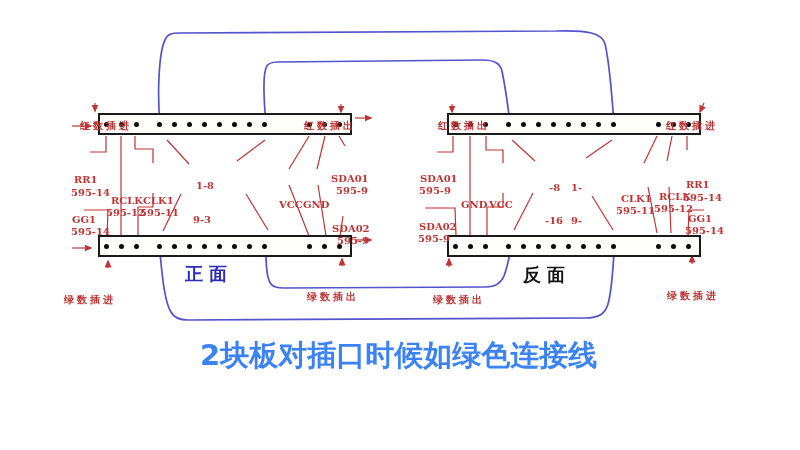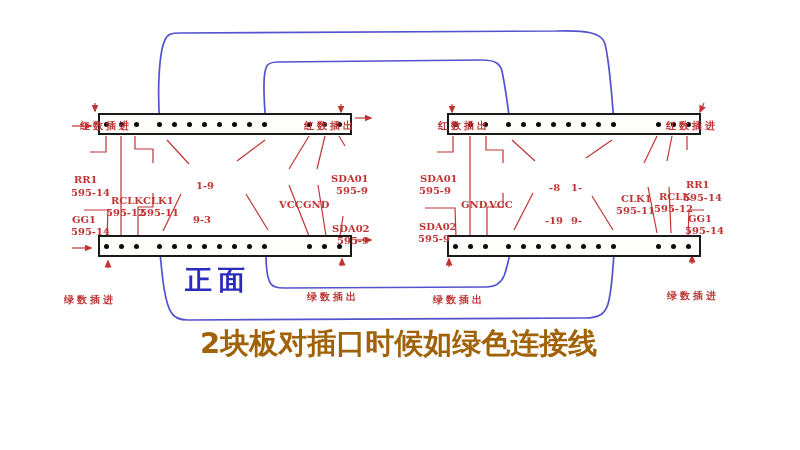--- a/index.html
+++ b/index.html
@@ -5,25 +5,25 @@
   html,body{margin:0;padding:0;}
   body{width:800px;height:450px;background:#ffffff;position:relative;overflow:hidden;
        font-family:"DejaVu Sans",sans-serif;}
   .canvas{position:absolute;left:0;top:0;width:800px;height:450px;}
   svg.wires{position:absolute;left:0;top:0;pointer-events:none;}
   .strip{position:absolute;width:250px;height:18px;border:2px solid #1a1a1a;background:#fdfdfb;}
   .dot{position:absolute;width:5px;height:5px;border-radius:50%;background:#0a0a0a;top:7px;}
   .lbl{position:absolute;color:#bf3434;font:bold 10px "DejaVu Serif",serif;
        white-space:nowrap;line-height:11px;margin-top:28px;}
   .cn{font-family:"DejaVu Sans",sans-serif;font-size:10px;letter-spacing:3px;font-weight:bold;}
-  .panel-title{position:absolute;font-size:27px;font-weight:bold;letter-spacing:6px;
+  .panel-title{position:absolute;font-size:18px;font-weight:bold;letter-spacing:6px;
        font-family:Liberation Serif, serif;}
   .front-title{color:#2b2bbd;}
   .back-title{color:#151515;}
-  .caption{position:absolute;left:200px;top:324px;color:#a16207;font-size:29px;
+  .caption{position:absolute;left:200px;top:336px;color:#3b82f6;font-size:29px;
        font-weight:bold;font-family:"DejaVu Sans",sans-serif;white-space:nowrap;}
 </style>
 </head>
 <body>
 
 <div class="canvas">
 
   <svg class="wires" width="800" height="450" viewBox="0 0 800 450">
     <defs>
       <marker id="ra" markerWidth="9" markerHeight="8" refX="6.5" refY="3.5" orient="auto" markerUnits="userSpaceOnUse">
@@ -155,50 +155,51 @@
   <div class="lbl cn" style="left:80px;top:92px;">红数插进</div>
   <div class="lbl cn" style="left:304px;top:92px;">红数插出</div>
   <div class="lbl" style="left:74px;top:146px;">RR1</div>
   <div class="lbl" style="left:71px;top:159px;">595-14</div>
   <div class="lbl" style="left:111px;top:167px;">RCLK</div>
   <div class="lbl" style="left:106px;top:179px;">595-12</div>
   <div class="lbl" style="left:143px;top:167px;">CLK1</div>
   <div class="lbl" style="left:140px;top:179px;">595-11</div>
   <div class="lbl" style="left:72px;top:186px;">GG1</div>
   <div class="lbl" style="left:71px;top:198px;">595-14</div>
-  <div class="lbl" style="left:196px;top:152px;">1-9</div>
+  <div class="lbl" style="left:196px;top:152px;">1-8</div>
   <div class="lbl" style="left:193px;top:186px;">9-3</div>
   <div class="lbl" style="left:279px;top:171px;">VCC</div>
   <div class="lbl" style="left:303px;top:171px;">GND</div>
   <div class="lbl" style="left:331px;top:145px;">SDA01</div>
   <div class="lbl" style="left:336px;top:157px;">595-9</div>
   <div class="lbl" style="left:332px;top:195px;">SDA02</div>
   <div class="lbl" style="left:337px;top:207px;">595-9</div>
   <div class="lbl cn" style="left:64px;top:266px;">绿数插进</div>
   <div class="lbl cn" style="left:307px;top:263px;">绿数插出</div>
   <div class="panel-title front-title" style="left:185px;top:262px;">正面</div>
 
   <div class="lbl cn" style="left:438px;top:92px;">红数插出</div>
   <div class="lbl cn" style="left:666px;top:92px;">红数插进</div>
   <div class="lbl" style="left:420px;top:145px;">SDA01</div>
   <div class="lbl" style="left:419px;top:157px;">595-9</div>
   <div class="lbl" style="left:461px;top:171px;">GND</div>
   <div class="lbl" style="left:489px;top:171px;">VCC</div>
   <div class="lbl" style="left:549px;top:154px;">-8</div>
   <div class="lbl" style="left:571px;top:154px;">1-</div>
-  <div class="lbl" style="left:545px;top:187px;">-19</div>
+  <div class="lbl" style="left:545px;top:187px;">-16</div>
   <div class="lbl" style="left:571px;top:187px;">9-</div>
   <div class="lbl" style="left:419px;top:193px;">SDA02</div>
   <div class="lbl" style="left:418px;top:205px;">595-9</div>
   <div class="lbl" style="left:621px;top:165px;">CLK1</div>
   <div class="lbl" style="left:616px;top:177px;">595-11</div>
   <div class="lbl" style="left:659px;top:163px;">RCLK</div>
   <div class="lbl" style="left:654px;top:175px;">595-12</div>
   <div class="lbl" style="left:686px;top:151px;">RR1</div>
   <div class="lbl" style="left:683px;top:164px;">595-14</div>
   <div class="lbl" style="left:688px;top:185px;">GG1</div>
   <div class="lbl" style="left:685px;top:197px;">595-14</div>
   <div class="lbl cn" style="left:433px;top:266px;">绿数插出</div>
   <div class="lbl cn" style="left:667px;top:262px;">绿数插进</div>
+  <div class="panel-title back-title" style="left:523px;top:263px;">反面</div>
 
   <div class="caption">2块板对插口时候如绿色连接线</div>
 
 </div>
 
 </body></html>

